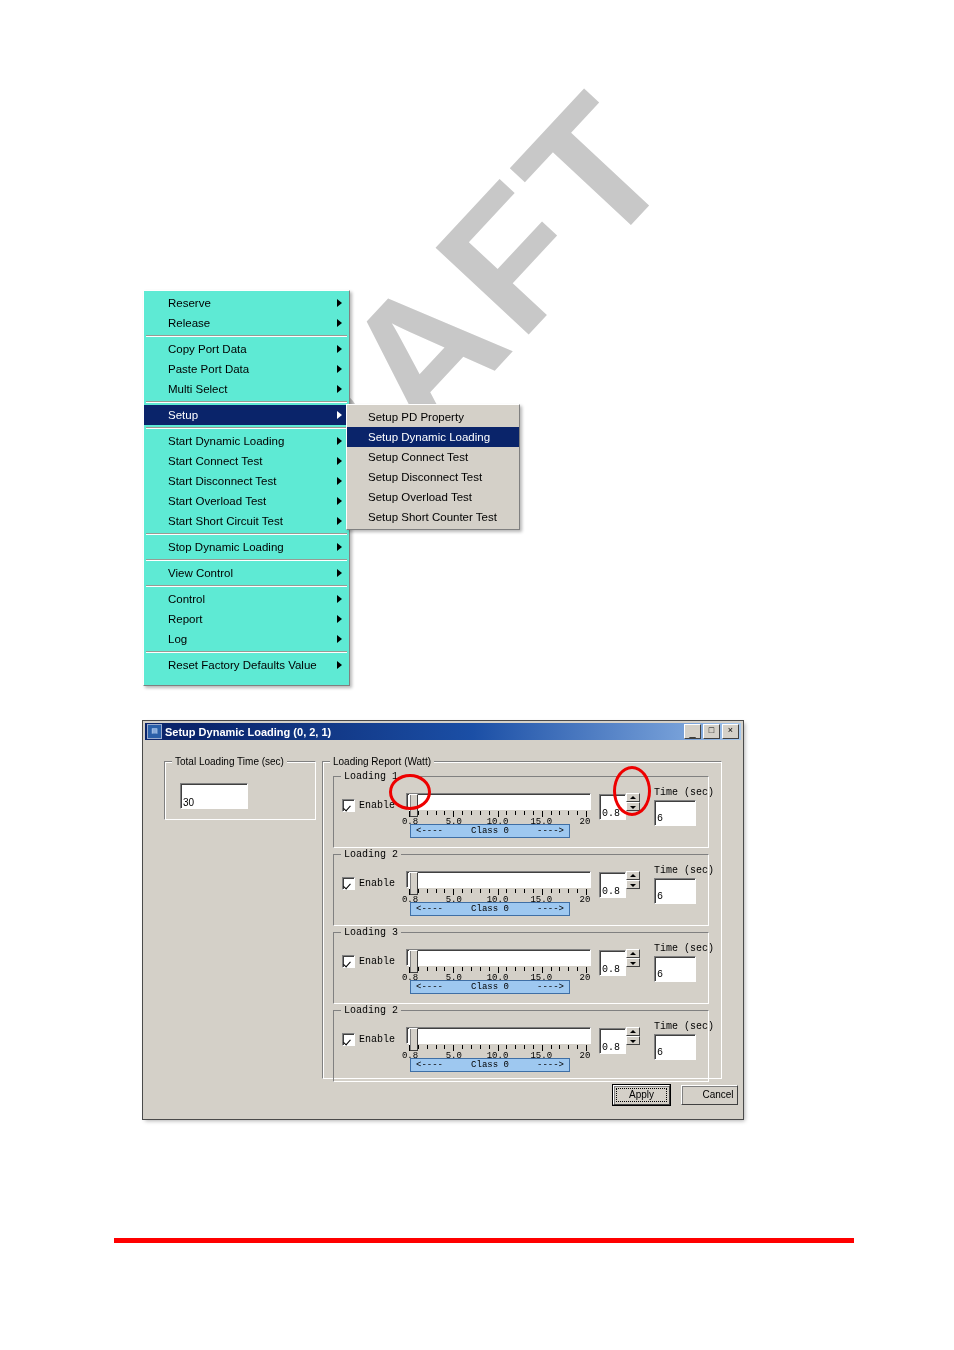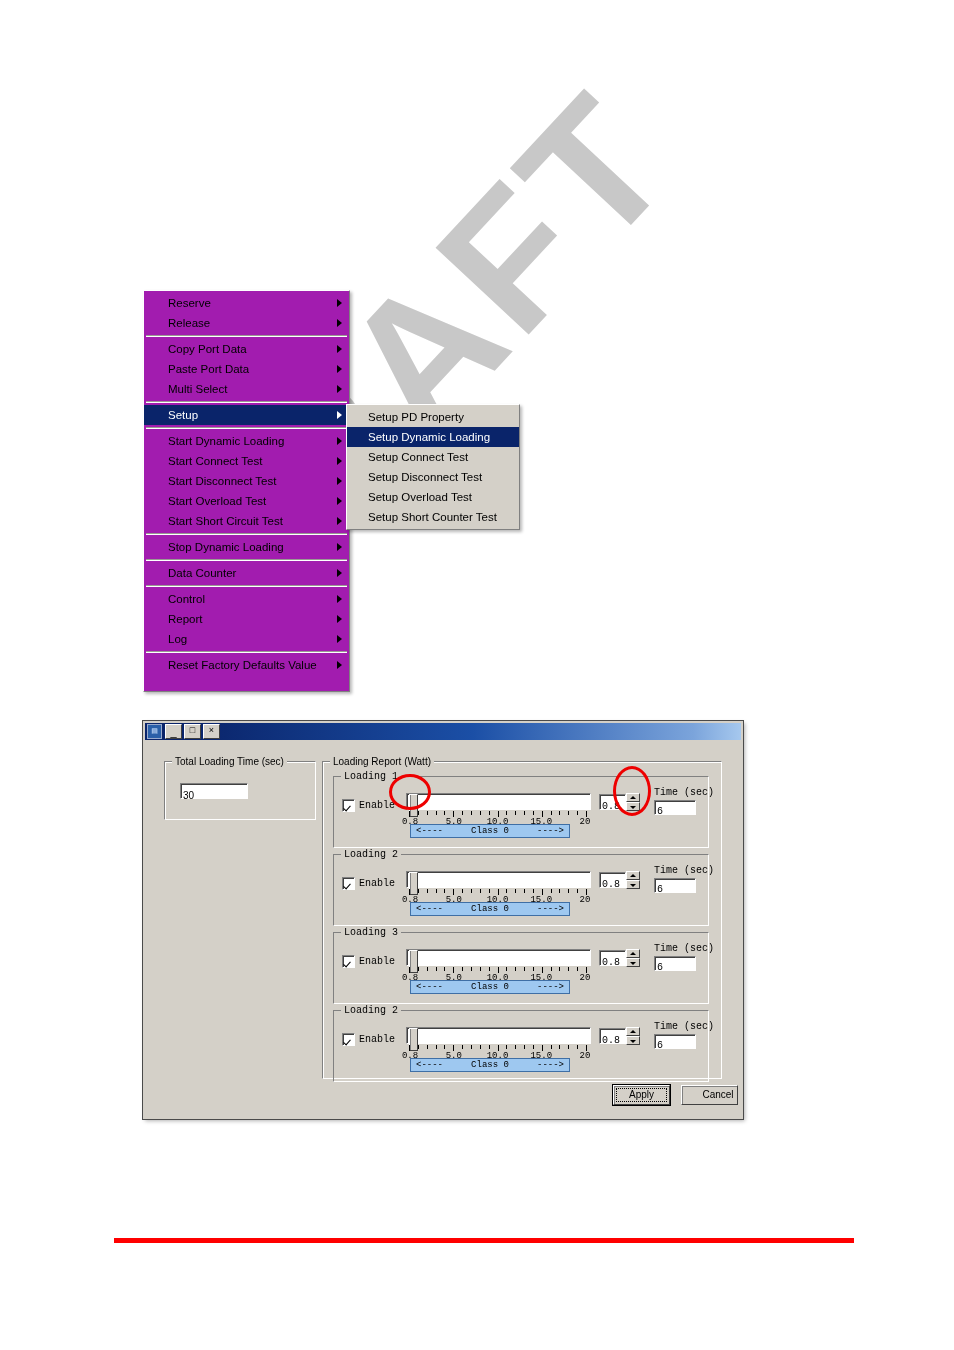--- a/index.html
+++ b/index.html
@@ -34,29 +34,29 @@
     transform-origin: 40px 140px;
     white-space: nowrap;
     user-select: none;
   }
 
   
   #context-menu {
     position: absolute;
     left: 143px; top: 290px;
     width: 205px;
-    background: #a21caf;
+    background: #5eead4;
     border: 1px solid #ffffff;
     border-right-color: #808080;
     border-bottom-color: #808080;
     box-shadow: 2px 2px 3px rgba(0,0,0,0.28);
     z-index: 5;
     font-size: 11.5px;
     color: #000000;
-    padding: 2px 0 16px 0;
+    padding: 2px 0 10px 0;
   }
   #context-menu .mi {
     position: relative;
     height: 20px;
     line-height: 20px;
     padding-left: 24px;
     padding-right: 20px;
     white-space: nowrap;
     cursor: default;
   }
@@ -180,21 +180,21 @@
 
   #grp-total { left: 19px; top: 21px; width: 150px; height: 57px; }
   #grp-level { left: 177px; top: 21px; width: 398px; height: 316px; }
 
   .txtfield {
     background: #ffffff;
     border: 1px solid;
     border-color: #808080 #ffffff #ffffff #808080;
     box-shadow: 1px 1px 0 #404040 inset;
     font-size: 10px;
-    padding: 5px 2px;
+    padding: 12px 2px;
     color: #000;
     box-sizing: border-box;
   }
   #total-input {
     position: absolute;
     left: 15px; top: 21px;
     width: 68px; height: 16px;
     line-height: 13px;
   }
 
@@ -404,21 +404,21 @@
     <div class="mi sel"><span>Setup</span><span class="arrow"></span></div>
     <div class="sep"></div>
     <div class="mi"><span>Start Dynamic Loading</span><span class="arrow"></span></div>
     <div class="mi"><span>Start Connect Test</span><span class="arrow"></span></div>
     <div class="mi"><span>Start Disconnect Test</span><span class="arrow"></span></div>
     <div class="mi"><span>Start Overload Test</span><span class="arrow"></span></div>
     <div class="mi"><span>Start Short Circuit Test</span><span class="arrow"></span></div>
     <div class="sep"></div>
     <div class="mi"><span>Stop Dynamic Loading</span><span class="arrow"></span></div>
     <div class="sep"></div>
-    <div class="mi"><span>Data Counter</span><span class="arrow"></span></div>
+    <div class="mi"><span>View Control</span><span class="arrow"></span></div>
     <div class="sep"></div>
     <div class="mi"><span>Control</span><span class="arrow"></span></div>
     <div class="mi"><span>Report</span><span class="arrow"></span></div>
     <div class="mi"><span>Log</span><span class="arrow"></span></div>
     <div class="sep"></div>
     <div class="mi"><span>Reset Factory Defaults Value</span><span class="arrow"></span></div>
   </div>
 
 <div id="submenu">
     <div class="mi"><span>Setup PD Property</span></div>
@@ -426,20 +426,21 @@
     <div class="mi"><span>Setup Connect Test</span></div>
     <div class="mi"><span>Setup Disconnect Test</span></div>
     <div class="mi"><span>Setup Overload Test</span></div>
     <div class="mi"><span>Setup Short Counter Test</span></div>
   </div>
 
 <div id="dialog">
 
   <div id="titlebar">
     <div class="tb-icon">▤</div>
+    <div class="tb-title">Setup Dynamic Loading (0, 2, 1)</div>
     <div class="tb-btns">
       <div class="tb-btn mini">
           <span class="g">_</span>
         </div>
       <div class="tb-btn">
           <span class="g">□</span>
         </div>
       <div class="tb-btn">
           <span class="g">×</span>
         </div>

